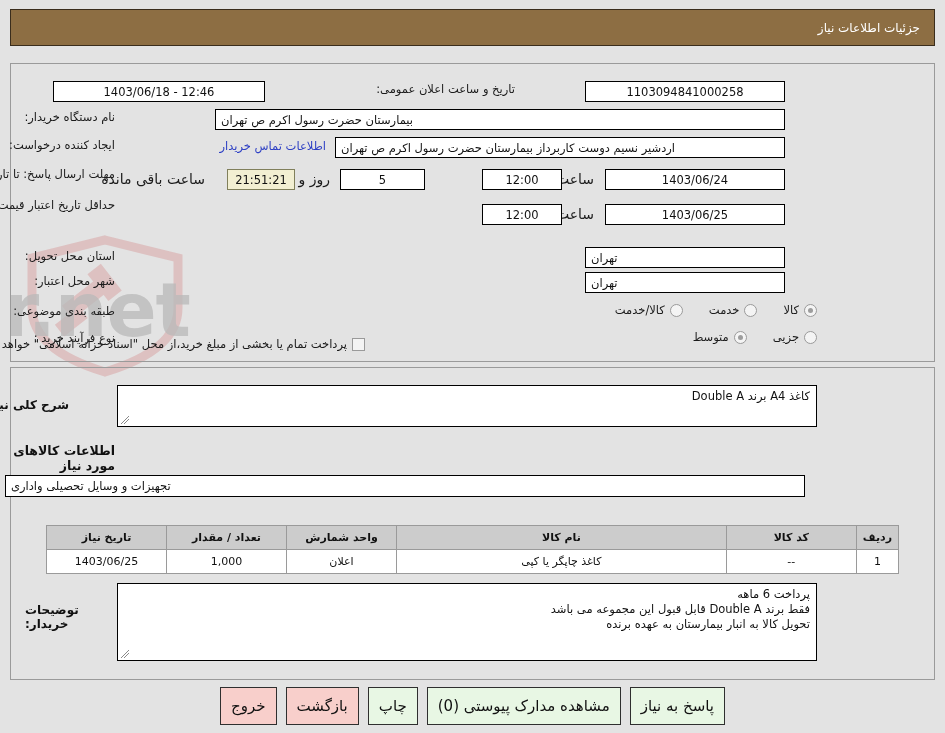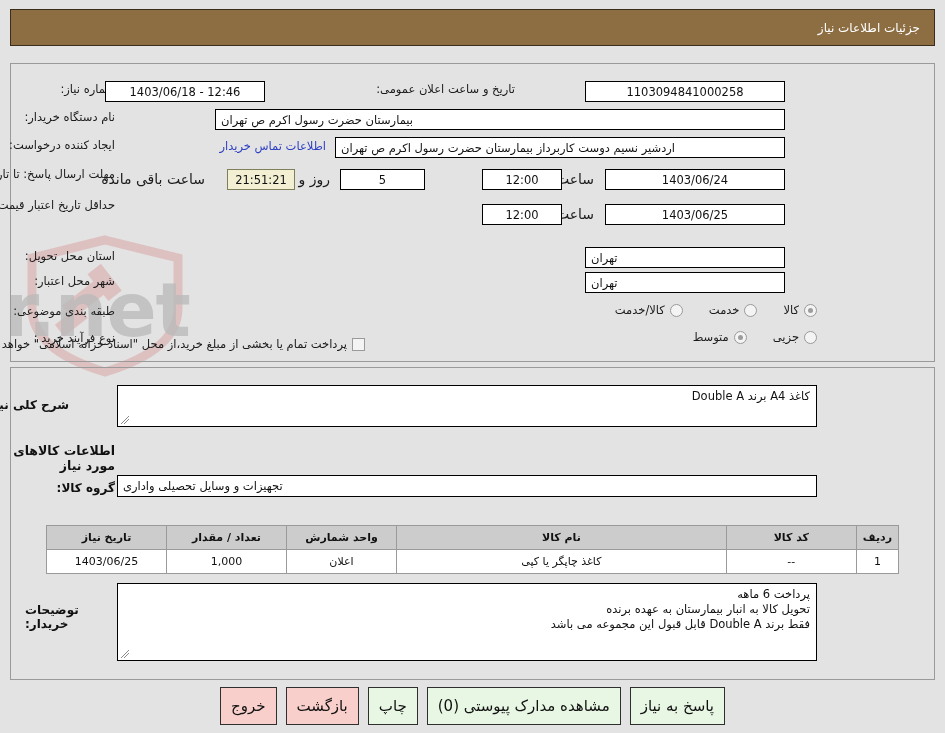--- a/index.html
+++ b/index.html
@@ -186,21 +186,21 @@
   <div class="panel" id="panel-top"></div>
 
   <div class="row" style="right:830px; top:82px;">
     <span class="lbl">شماره نیاز:</span>
   </div>
   <div class="fld center ltr" style="position:absolute; right:160px; top:81px; width:200px; z-index:3;">1103094841000258</div>
 
   <div class="row" style="right:430px; top:82px;">
     <span class="lbl">تاریخ و ساعت اعلان عمومی:</span>
   </div>
-  <div class="fld center ltr" style="position:absolute; right:680px; top:81px; width:160px; z-index:3;text-align:right;">1403/06/18 - 12:46</div>
+  <div class="fld center ltr" style="position:absolute; right:680px; top:81px; width:212px; z-index:3;text-align:right;">1403/06/18 - 12:46</div>
 
   <div class="row" style="right:830px; top:110px;">
     <span class="lbl">نام دستگاه خریدار:</span>
   </div>
   <div class="fld right" style="position:absolute; right:160px; top:109px; width:570px; z-index:3;">بیمارستان حضرت رسول اکرم ص  تهران</div>
 
   <div class="row" style="right:830px; top:138px;">
     <span class="lbl">ایجاد کننده درخواست:</span>
   </div>
   <div class="fld right" style="position:absolute; right:160px; top:137px; width:450px; z-index:3;">اردشیر  نسیم دوست کاربرداز بیمارستان حضرت رسول اکرم ص  تهران</div>
@@ -285,21 +285,21 @@
           <path d="M1 9 L9 1 M4 9 L9 4" stroke="#8a8a8a" stroke-width="1" fill="none"></path>
         </svg>
     </span>
   </div>
 
   <div class="secttl" style="right:830px; top:443px;">اطلاعات کالاهای مورد نیاز</div>
 
   <div class="row" style="right:830px; top:481px; z-index:3;">
     <span class="blbl">گروه کالا:</span>
   </div>
-  <div class="fld right" style="position:absolute; right:128px; top:475px; width:700px; height:22px; z-index:3;">تجهیزات و وسایل تحصیلی واداری</div>
+  <div class="fld right" style="position:absolute; right:140px; top:475px; width:800px; height:22px; z-index:3;">تجهیزات و وسایل تحصیلی واداری</div>
 
   <table class="tbl">
     <thead>
       <tr>
         <th style="width:42px;">ردیف</th>
         <th style="width:130px;">کد کالا</th>
         <th>نام کالا</th>
         <th style="width:110px;">واحد شمارش</th>
         <th style="width:120px;">تعداد / مقدار</th>
         <th style="width:120px;">تاریخ نیاز</th>
@@ -316,22 +316,22 @@
       </tr>
     </tbody>
   </table>
 
   <div style="position:absolute; right:830px; top:603px; width:90px; text-align:left; z-index:3;">
     <div class="blbl">توضیحات</div>
     <div class="blbl">خریدار:</div>
   </div>
   <div class="ta" style="position:absolute; right:128px; top:583px; width:700px; height:78px; z-index:3;">
     <div>پرداخت 6 ماهه</div>
+    <div>فقط برند Double A قابل قبول این مجموعه می باشد</div>
     <div>تحویل کالا به انبار بیمارستان به عهده برنده</div>
-    <div>فقط برند Double A قابل قبول این مجموعه می باشد</div>
     <span class="grip">
       <svg width="10" height="10" viewBox="0 0 10 10">
           <path d="M1 9 L9 1 M4 9 L9 4" stroke="#8a8a8a" stroke-width="1" fill="none"></path>
         </svg>
     </span>
   </div>
 
   <div class="btnbar">
     <button class="btn green">پاسخ به نیاز</button>
     <button class="btn green">مشاهده مدارک پیوستی (0)</button>

